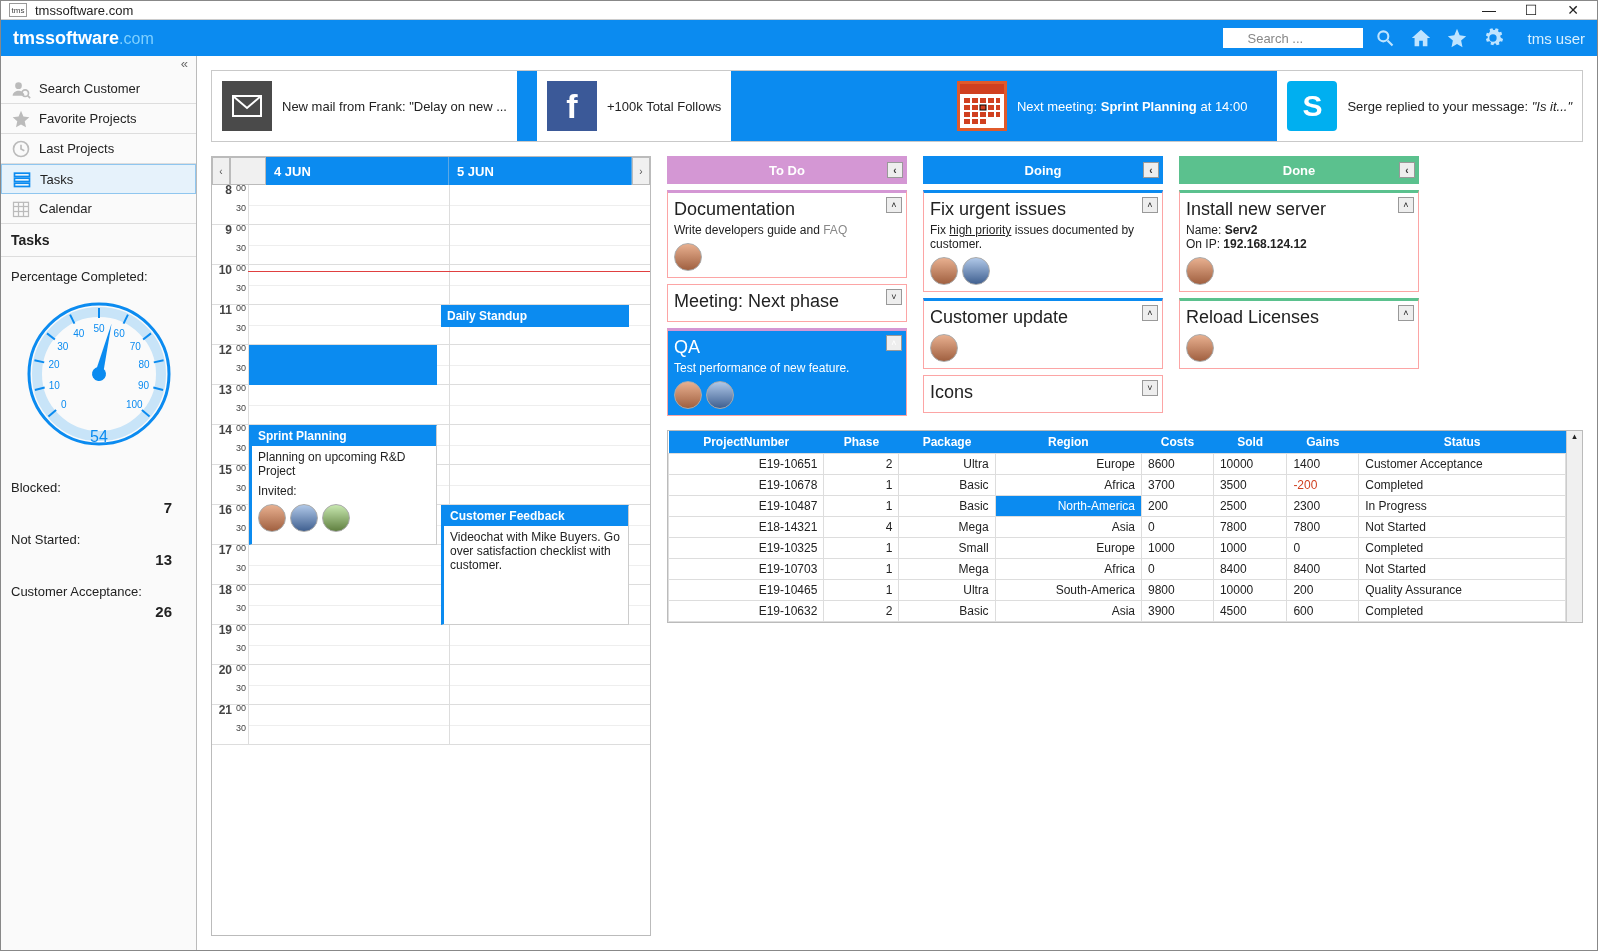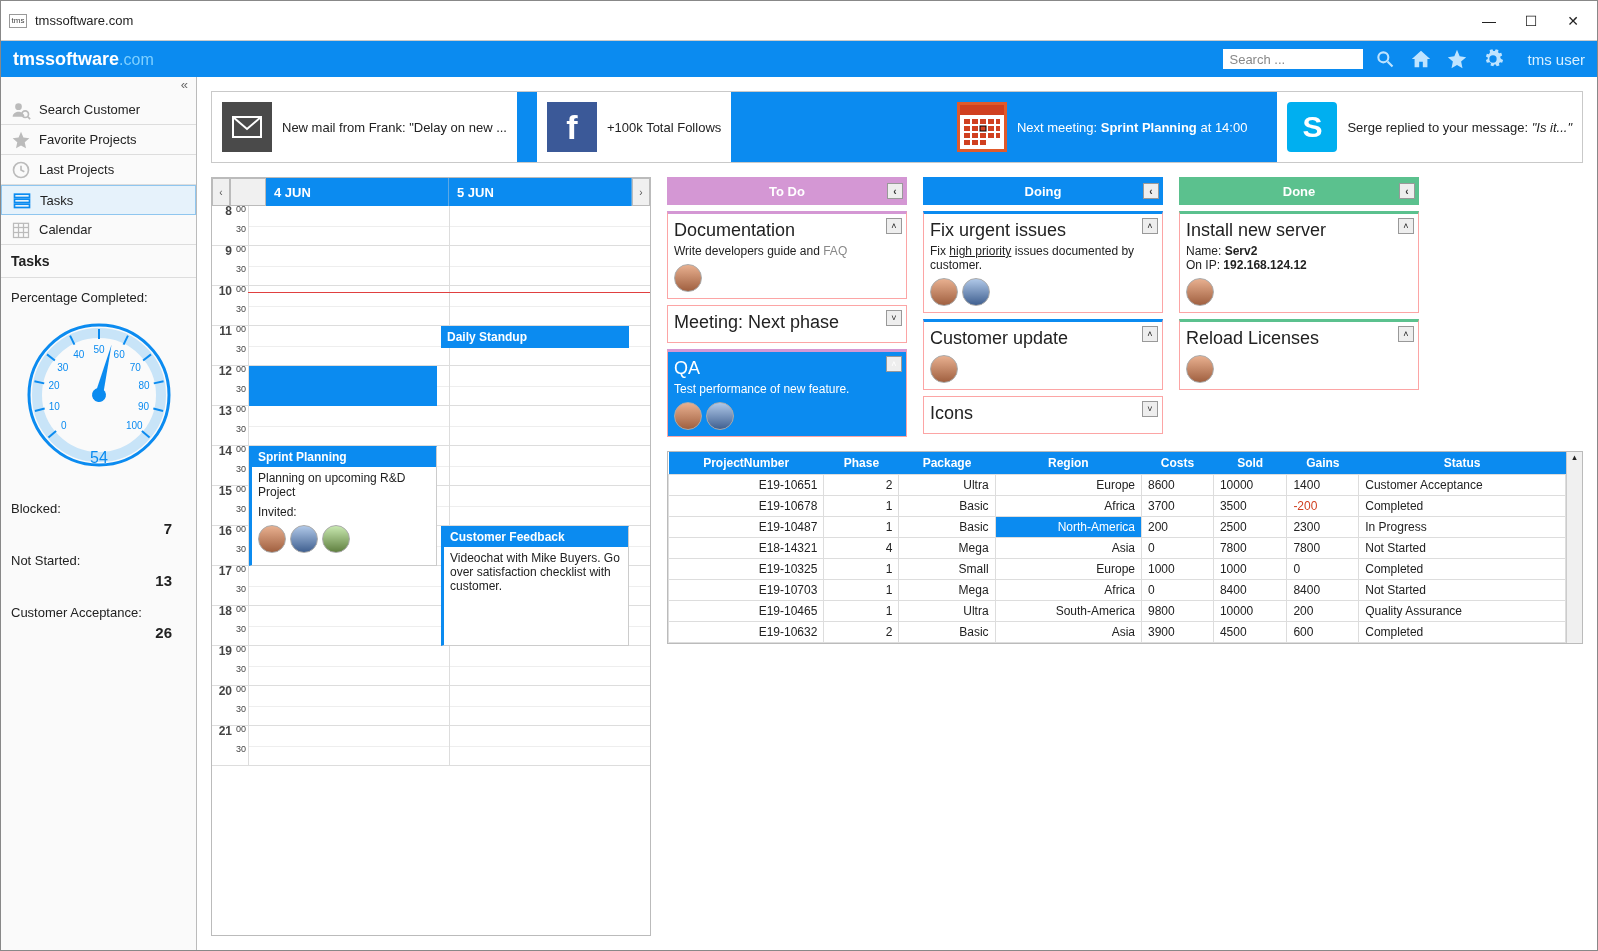--- a/index.html
+++ b/index.html
@@ -1,26 +1,26 @@
 <!DOCTYPE html>
 <html><head>
 <meta charset="utf-8">
 <style>
 * { box-sizing: border-box; margin: 0; padding: 0; font-family: "Segoe UI", Tahoma, sans-serif; }
 body { background: #fff; font-size: 13px; color: #222; overflow: hidden; }
 .window { width: 1598px; height: 951px; border: 1px solid #888; display: flex; flex-direction: column; }
-.titlebar { height: 40px; display: flex; align-items: center; padding: 0 8px; border-bottom: 1px solid #ccc; }
+.titlebar { height: 19px; display: flex; align-items: center; padding: 0 8px; border-bottom: 1px solid #ccc; }
 .titlebar .favicon { width: 18px; height: 14px; background: #fff; border: 1px solid #999; font-size: 8px; display: flex; align-items: center; justify-content: center; margin-right: 8px; color:#444; }
 .titlebar .winctrl { margin-left: auto; display: flex; gap: 18px; padding-right: 4px; }
 .titlebar .winctrl span { width: 24px; text-align: center; cursor: default; font-size: 14px; }
 .topbar { height: 36px; background: #0b8bf0; display: flex; align-items: center; padding: 0 12px; color: #fff; }
 .brand { font-size: 18px; font-weight: bold; }
 .brand .sub { color: #7fd0ff; font-size: 16px; font-weight: normal; }
 .topbar .spacer { flex: 1; }
-.searchbox { width: 140px; height: 20px; background: #fff; color: #888; display: flex; align-items: center; padding: 0 6px; font-size: 13px; margin-left: 10px; }
+.searchbox { width: 140px; height: 20px; background: #fff; color: #888; display: flex; align-items: center; padding: 0 24px; font-size: 13px; margin-left: 10px; }
 .topbar .icon { width: 28px; height: 28px; display: flex; align-items: center; justify-content: center; margin-left: 8px; color: #bfe4ff; }
 .topbar .username { margin-left: 20px; font-size: 15px; color: #d8f0ff; }
 .body { flex: 1; display: flex; overflow: hidden; }
 .sidebar { width: 196px; border-right: 1px solid #bbb; display: flex; flex-direction: column; background: #fafafa; }
 .sbcollapse { height: 18px; text-align: right; padding-right: 8px; color: #666; }
 .sbitem { height: 30px; display: flex; align-items: center; gap: 8px; padding-left: 10px; border-bottom: 1px solid #ddd; cursor: pointer; }
 .sbitem.active { background: #e6f2fb; border: 1px solid #8fc6ef; }
 .sbicon { width: 20px; height: 20px; display: flex; align-items: center; justify-content: center; color: #999; }
 .sbheading { font-weight: bold; padding: 8px 10px; border-bottom: 1px solid #ddd; font-size: 14px; }
 .sidestats { padding: 12px 10px; font-size: 13px; }

